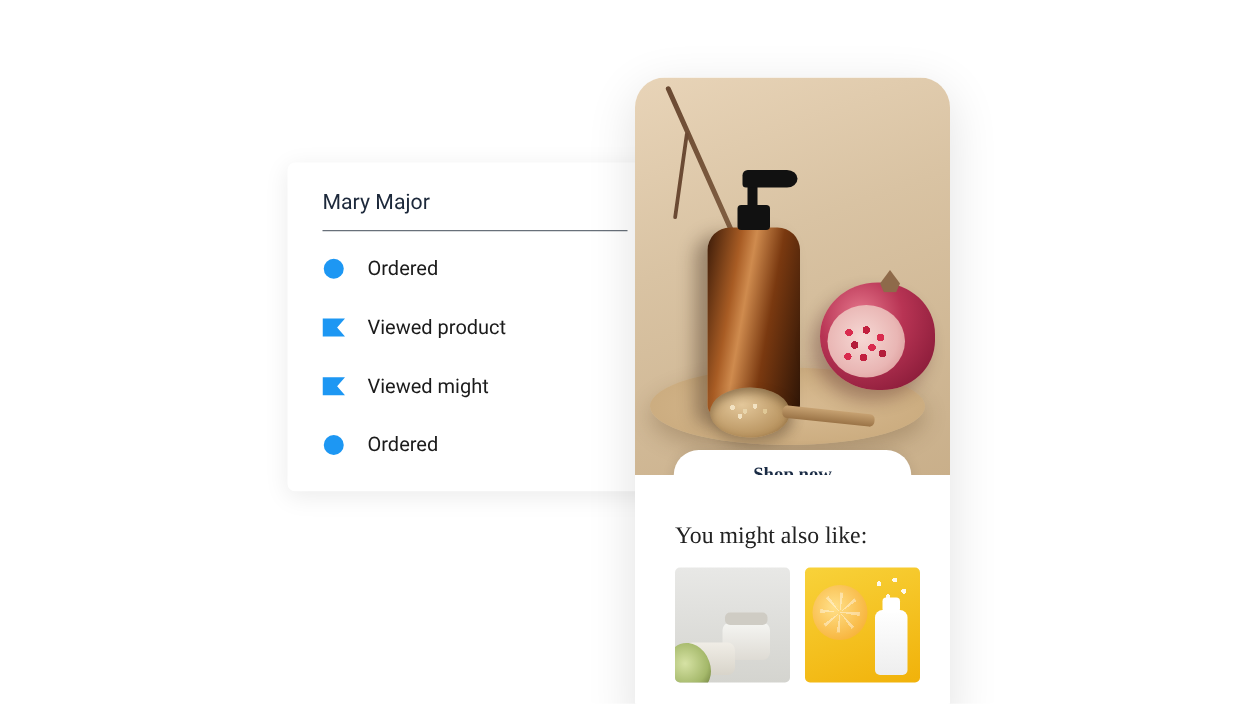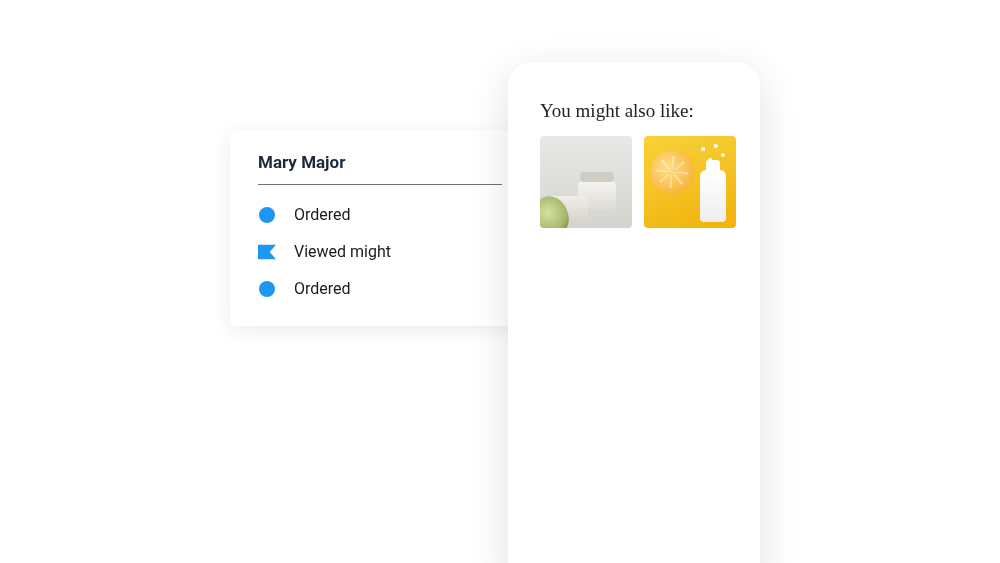--- a/index.html
+++ b/index.html
@@ -18,30 +18,30 @@
       left: 230px;
       top: 130px;
       width: 300px;
       background: #ffffff;
       border-radius: 6px;
       box-shadow: 0 4px 20px rgba(0,0,0,0.08);
       padding: 22px 28px 28px 28px;
     }
     .customer-name {
       font-size: 17px;
-      font-weight: 700;
+      font-weight: 400;
       color: #1d293b;
       padding-bottom: 12px;
       border-bottom: 1px solid #68707a;
       margin-bottom: 20px;
     }
     .activity-list {
       display: flex;
       flex-direction: column;
-      gap: 18px;
+      gap: 28px;
     }
     .activity-item {
       display: flex;
       align-items: center;
       gap: 18px;
     }
     .activity-icon {
       width: 18px;
       height: 18px;
       flex-shrink: 0;
@@ -402,20 +402,28 @@
 
     <div class="activity-item">
       <span class="activity-icon">
         <svg width="18" height="18" viewBox="0 0 18 18">
             <circle cx="9" cy="9" r="8" fill="#1d97f3"></circle>
           </svg>
       </span>
       <span class="activity-label">Ordered</span>
     </div>
 
+    <div class="activity-item">
+      <span class="activity-icon">
+        <svg width="20" height="16" viewBox="0 0 20 16">
+            <path d="M0 0 H20 L13 8 L20 16 H0 Z" fill="#1d97f3"></path>
+          </svg>
+      </span>
+      <span class="activity-label">Viewed product</span>
+    </div>
 
     <div class="activity-item">
       <span class="activity-icon">
         <svg width="20" height="16" viewBox="0 0 20 16">
             <path d="M0 0 H20 L13 8 L20 16 H0 Z" fill="#1d97f3"></path>
           </svg>
       </span>
       <span class="activity-label">Viewed might</span>
     </div>
 
@@ -425,20 +433,42 @@
             <circle cx="9" cy="9" r="8" fill="#1d97f3"></circle>
           </svg>
       </span>
       <span class="activity-label">Ordered</span>
     </div>
 
   </div>
 </div>
 
 <div class="phone">
+  <div class="hero">
+    <div class="branch"></div>
+    <div class="tray"></div>
+    <div class="bottle">
+      <div class="bottle-body"></div>
+      <div class="bottle-neck"></div>
+      <div class="bottle-pump">
+          <div class="stem"></div>
+          <div class="head"></div>
+        </div>
+    </div>
+    <div class="pom">
+      <div class="pom-cut"></div>
+      <div class="pom-seeds"></div>
+    </div>
+    <div class="spoon">
+      <div class="spoon-bowl"></div>
+      <div class="spoon-seeds"></div>
+      <div class="spoon-handle"></div>
+    </div>
+    <div class="shop-btn">Shop now</div>
+  </div>
 
   <div class="recs">
     <div class="recs-title">You might also like:</div>
     <div class="recs-grid">
       <div class="rec-tile tile1">
         <div class="jar1"></div>
         <div class="jar2"></div>
         <div class="avocado"></div>
       </div>
       <div class="rec-tile tile2">

